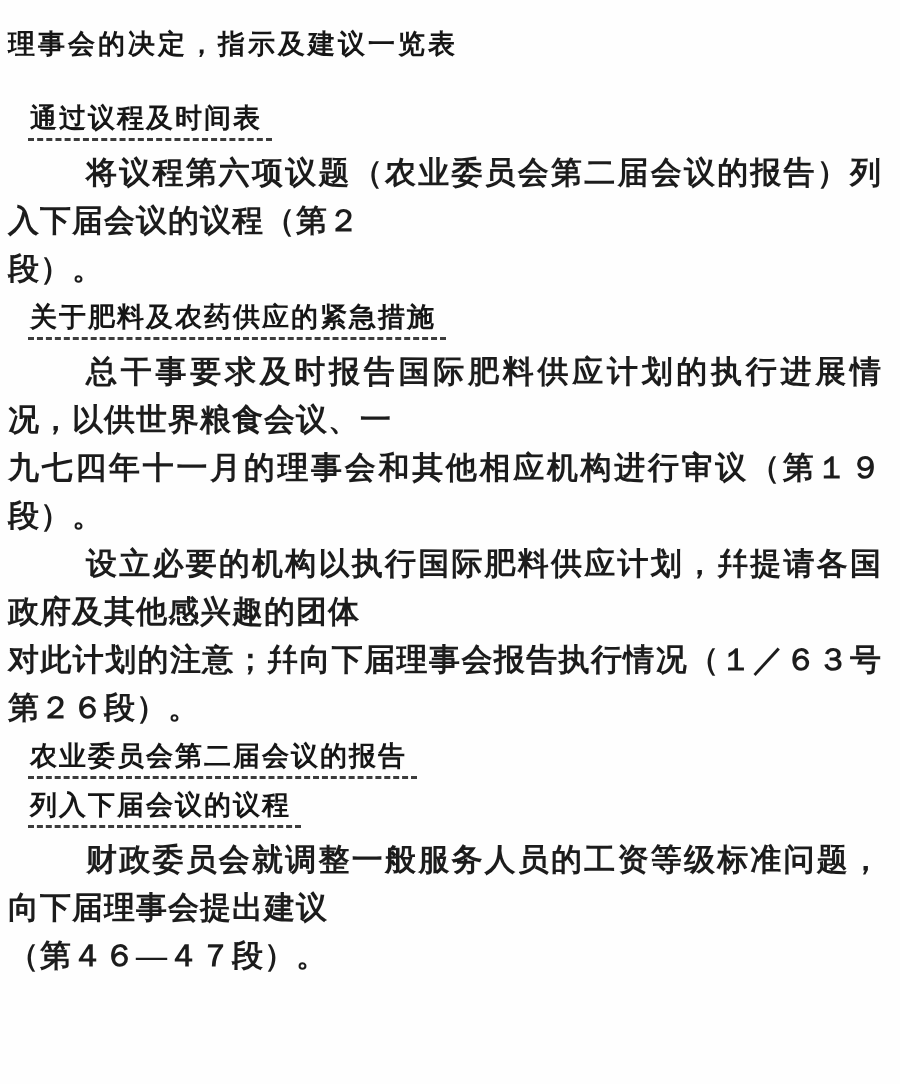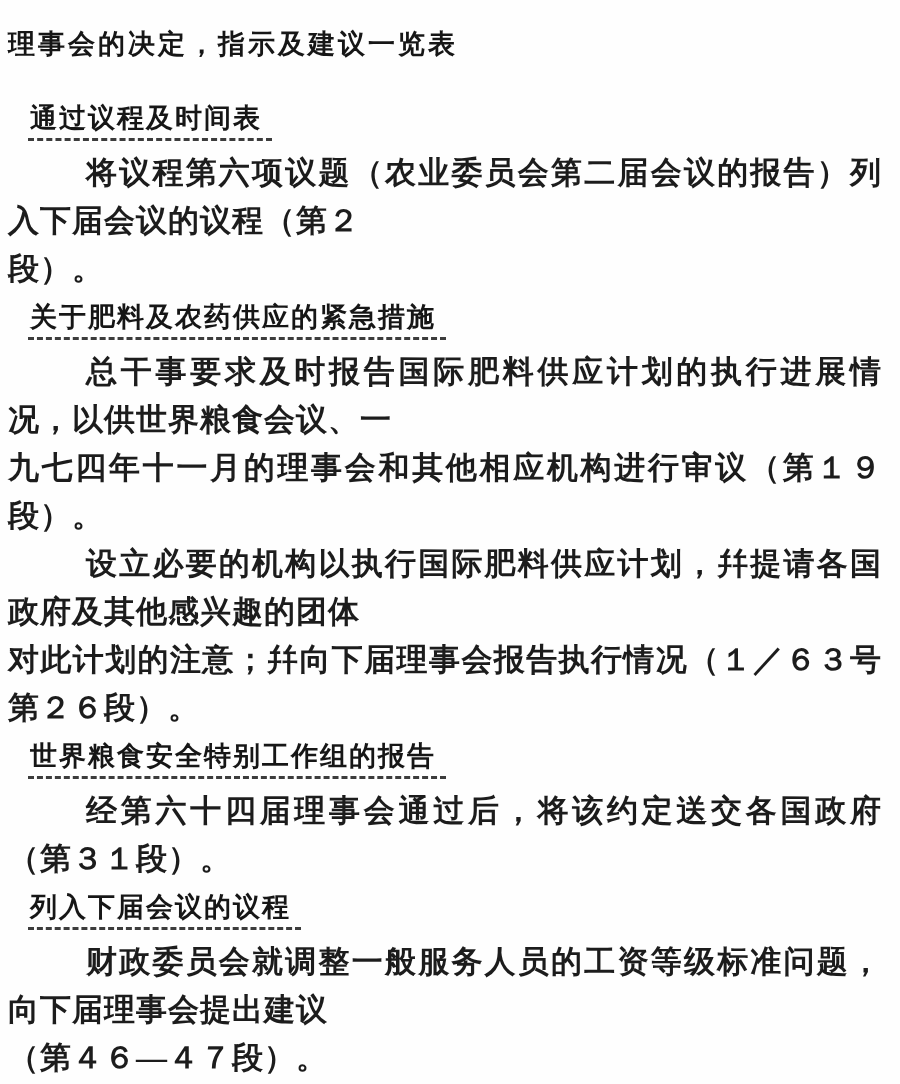--- a/index.html
+++ b/index.html
@@ -63,22 +63,21 @@
 
   <section class="section">
     <h2 class="heading">关于肥料及农药供应的紧急措施</h2>
     <p class="para">总干事要求及时报告国际肥料供应计划的执行进展情况，以供世界粮食会议、一
 九七四年十一月的理事会和其他相应机构进行审议（第１９段）。</p>
     <p class="para">设立必要的机构以执行国际肥料供应计划，幷提请各国政府及其他感兴趣的团体
 对此计划的注意；幷向下届理事会报告执行情况（１／６３号第２６段）。</p>
   </section>
 
   <section class="section">
-    <h2 class="heading">世界粮食安全特别工作组的报告</h2>
-    <p class="para">经第六十四届理事会通过后，将该约定送交各国政府（第３１段）。</p>
+    <h2 class="heading">农业委员会第二届会议的报告</h2>
   </section>
 
   <section class="section">
     <h2 class="heading">列入下届会议的议程</h2>
     <p class="para">财政委员会就调整一般服务人员的工资等级标准问题，向下届理事会提出建议
 （第４６—４７段）。</p>
 
   </section>
 
 </div>

